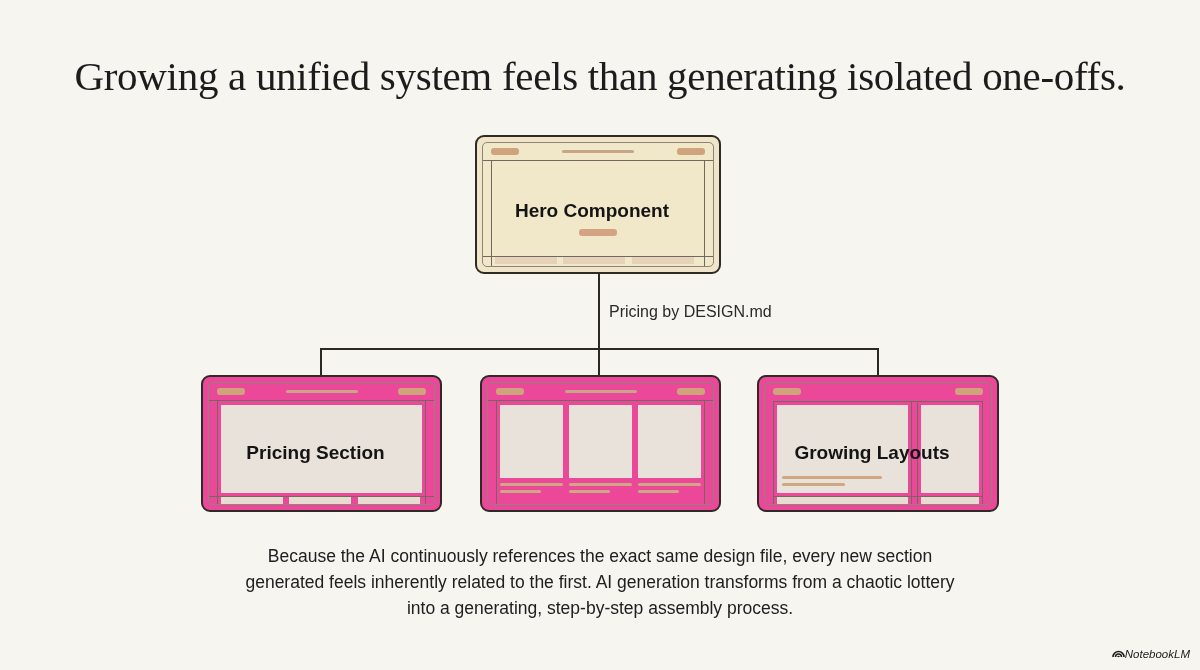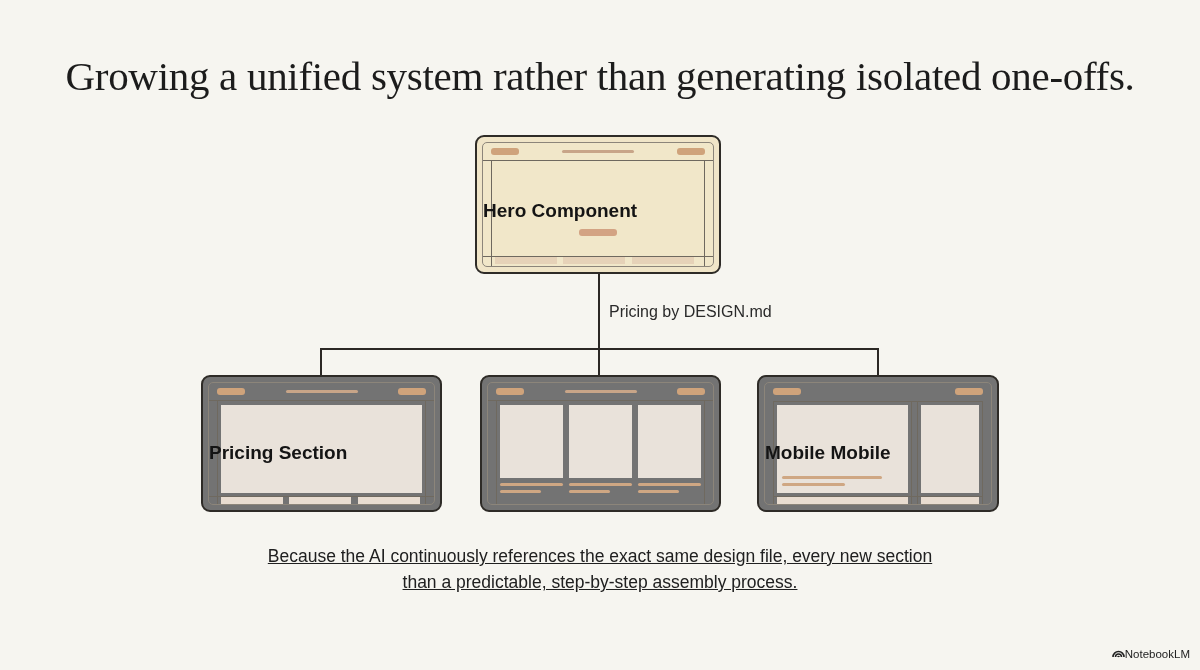--- a/index.html
+++ b/index.html
@@ -48,54 +48,54 @@
     position:absolute; top:17px; bottom:0; width:0;
     border-left:1.5px solid #6f695f;
   }
   .hline {
     position:absolute; left:0; right:0; height:0;
     border-top:1.5px solid #6f695f;
   }
   .block { position:absolute; background:#e9e2da; }
   .foot-block { position:absolute; bottom:0; height:7px; background:#e8dcd0; }
   .label {
-    position:absolute; left:0; right:12px; 
+    position:absolute; left:0; right:12px; text-align:center;
     font-weight:bold; font-size:19px; color:#141414;
   }
   .line-pill { position:absolute; height:3px; border-radius:2px; background:#cfa783; }
 
   
   #hero { left:475px; top:135px; width:246px; height:139px; background:#f0e5c8; }
   #hero .inner { background:#f1e7c9; }
   #hero .block-foot { position:absolute; bottom:2px; height:7px; background:#e6d2b8; }
 
-  .sub { background:#737373; }
+  .sub { background:#ec4899; }
   #pricing { left:201px; top:375px; width:241px; height:137px; }
   #testimonials { left:480px; top:375px; width:241px; height:137px; }
   #mobile { left:757px; top:375px; width:242px; height:137px; }
 
   .connector { position:absolute; background:#2b2825; }
   .guided {
     position:absolute; left:609px; top:303px;
     font-size:16px; color:#2a2a2a;
   }
   .caption {
     position:absolute; left:0; top:543px; width:1200px;
     text-align:center; font-size:17.5px; line-height:26px; color:#202020;
   }
-  .caption div { white-space:nowrap;text-decoration:underline; }
+  .caption div { white-space:nowrap; }
   .brand {
     position:absolute; right:10px; top:648px;
-    font-size:11.5px; color:#222; display:flex; align-items:flex-start; gap:0;
+    font-size:11.5px; color:#222; display:flex; align-items:flex-start; gap:0;font-style:italic;
   }
 </style>
 </head>
 <body>
 
-<div class="title">Growing a unified system rather than generating isolated one-offs.</div>
+<div class="title">Growing a unified system feels than generating isolated one-offs.</div>
 
 <div class="card" id="hero">
   <div class="inner">
     <div class="topbar">
       <div class="pill l"></div>
       <div class="bar-center" style="width:72px"></div>
       <div class="pill r"></div>
     </div>
     <div class="vline" style="left:8px"></div>
     <div class="vline" style="right:8px"></div>
@@ -164,27 +164,28 @@
     <div class="vline" style="left:146px; top:18px"></div>
     <div class="vline" style="left:152px; top:18px"></div>
     <div class="vline" style="right:8px; top:18px"></div>
     <div class="block" style="left:12px; width:131px; top:22px; height:88px"></div>
     <div class="block" style="left:156px; width:58px; top:22px; height:88px"></div>
     <div class="line-pill" style="left:17px; width:100px; top:93px"></div>
     <div class="line-pill" style="left:17px; width:63px; top:100px"></div>
     <div class="hline" style="top:113px; left:8px; right:8px"></div>
     <div class="foot-block" style="left:12px; width:131px"></div>
     <div class="foot-block" style="left:156px; width:58px"></div>
-    <div class="label" style="top:59px">Mobile Mobile</div>
+    <div class="label" style="top:59px">Growing Layouts</div>
   </div>
 </div>
 
 <div class="caption">
   <div>Because the AI continuously references the exact same design file, every new section</div>
-  <div>than a predictable, step-by-step assembly process.</div>
+  <div>generated feels inherently related to the first. AI generation transforms from a chaotic lottery</div>
+  <div>into a generating, step-by-step assembly process.</div>
 </div>
 
 <div class="brand">
   <span>
     <svg width="13" height="10" viewBox="0 0 13 10">
       <path d="M1 9 A5.5 5.5 0 0 1 12 9" fill="none" stroke="#222" stroke-width="1.6"></path>
       <path d="M3.5 9 A3 3 0 0 1 9.5 9" fill="none" stroke="#222" stroke-width="1.6"></path>
       <path d="M6 9 A0.5 0.5 0 0 1 7 9" fill="none" stroke="#222" stroke-width="1.6"></path>
     </svg>
   </span>

